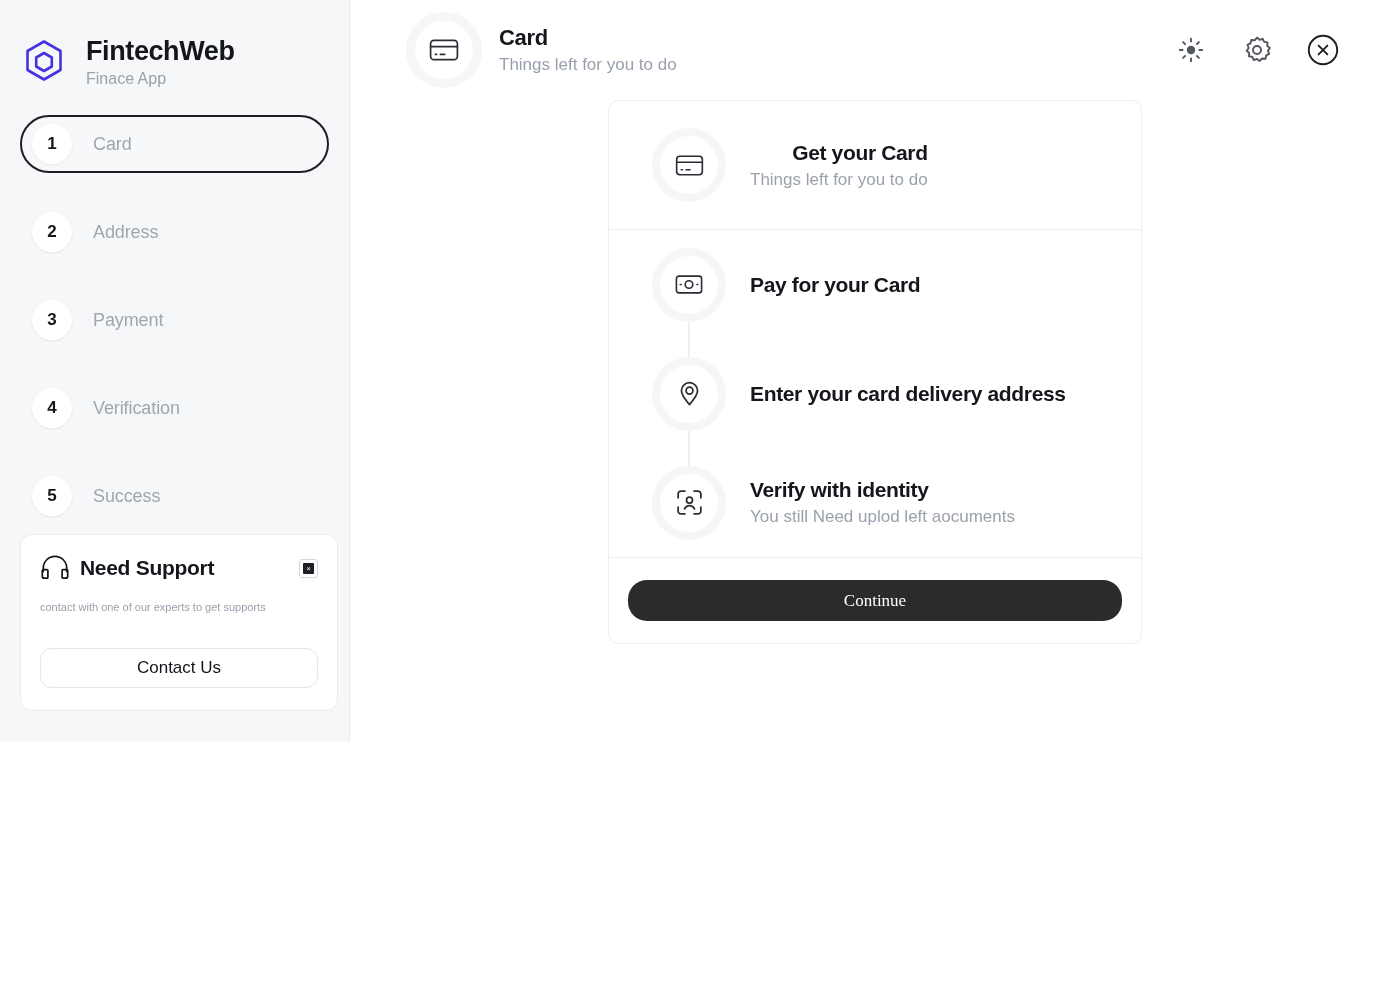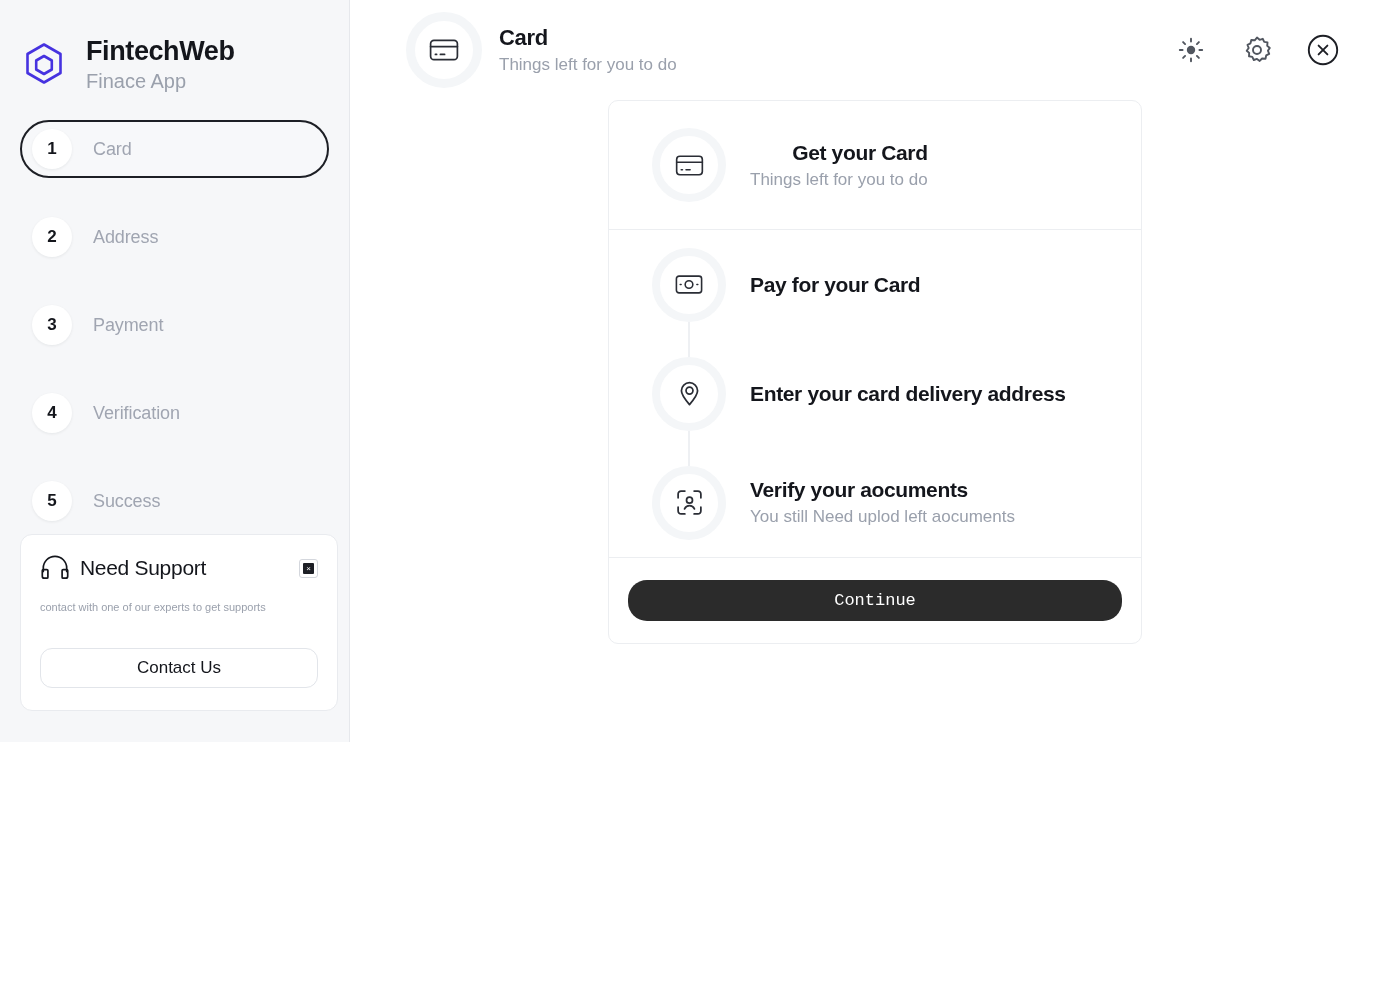--- a/index.html
+++ b/index.html
@@ -37,21 +37,21 @@
   }
   .brand-logo { width: 52px; height: 52px; flex: none; }
   .brand-name {
     font-size: 27px;
     font-weight: 700;
     color: #14161c;
     letter-spacing: -0.4px;
     line-height: 1.15;
   }
   .brand-sub {
-    font-size: 20px;
+    font-size: 16px;
     color: #9aa0ac;
     margin-top: 2px;
     line-height: 1.2;
   }
 
   .steps { margin-top: 27px; }
 
   .step {
     position: relative;
     display: flex;
@@ -97,21 +97,21 @@
     border-radius: 12px;
     padding: 20px 19px 22px 19px;
   }
   .support-head {
     display: flex;
     align-items: center;
   }
   .support-icon { width: 30px; height: 26px; flex: none; }
   .support-title {
     font-size: 21px;
-    font-weight: 400;
+    font-weight: 700;
     color: #14161c;
     margin-left: 10px;
     letter-spacing: -0.3px;
   }
   .support-close {
     margin-left: auto;
     width: 19px; height: 19px;
     border: 1px solid #d4d7dd;
     border-radius: 3px;
     display: flex;
@@ -264,21 +264,21 @@
   }
 
   .panel-footer { padding: 22px 19px 22px 19px; }
   .continue-btn {
     width: 100%;
     height: 41px;
     background: #2b2b2b;
     border: none;
     border-radius: 19px;
     color: #ffffff;
-    font-family: Liberation Mono, monospace;
+    font-family: Liberation Serif, serif;
     font-size: 17px;
     cursor: pointer;
   }
 </style>
 </head>
 <body>
 
 <div id="app">
 
   <aside id="sidebar">
@@ -430,21 +430,21 @@
         <svg viewBox="0 0 28 28" width="27" height="27" fill="none" stroke="#2a2d35" stroke-width="1.8" stroke-linecap="round" stroke-linejoin="round">
           <path d="M2.2 9.2 V5.2 a3 3 0 0 1 3 -3 h4"></path>
           <path d="M25.8 9.2 V5.2 a3 3 0 0 0 -3 -3 h-4"></path>
           <path d="M2.2 18.8 V22.8 a3 3 0 0 0 3 3 h4"></path>
           <path d="M25.8 18.8 V22.8 a3 3 0 0 1 -3 3 h-4"></path>
           <circle cx="14" cy="11.6" r="3.1"></circle>
           <path d="M8.9 20.6 a5.6 5.6 0 0 1 10.2 0"></path>
         </svg>
       </span>
       <div class="row-text">
-        <div class="row-title">Verify your aocuments</div>
+        <div class="row-title">Verify with identity</div>
         <div class="row-sub">You still Need uplod left aocuments</div>
       </div>
     </div>
 
     <div class="divider"></div>
 
     <div class="panel-footer">
       <button class="continue-btn">Continue</button>
     </div>
   </section>

